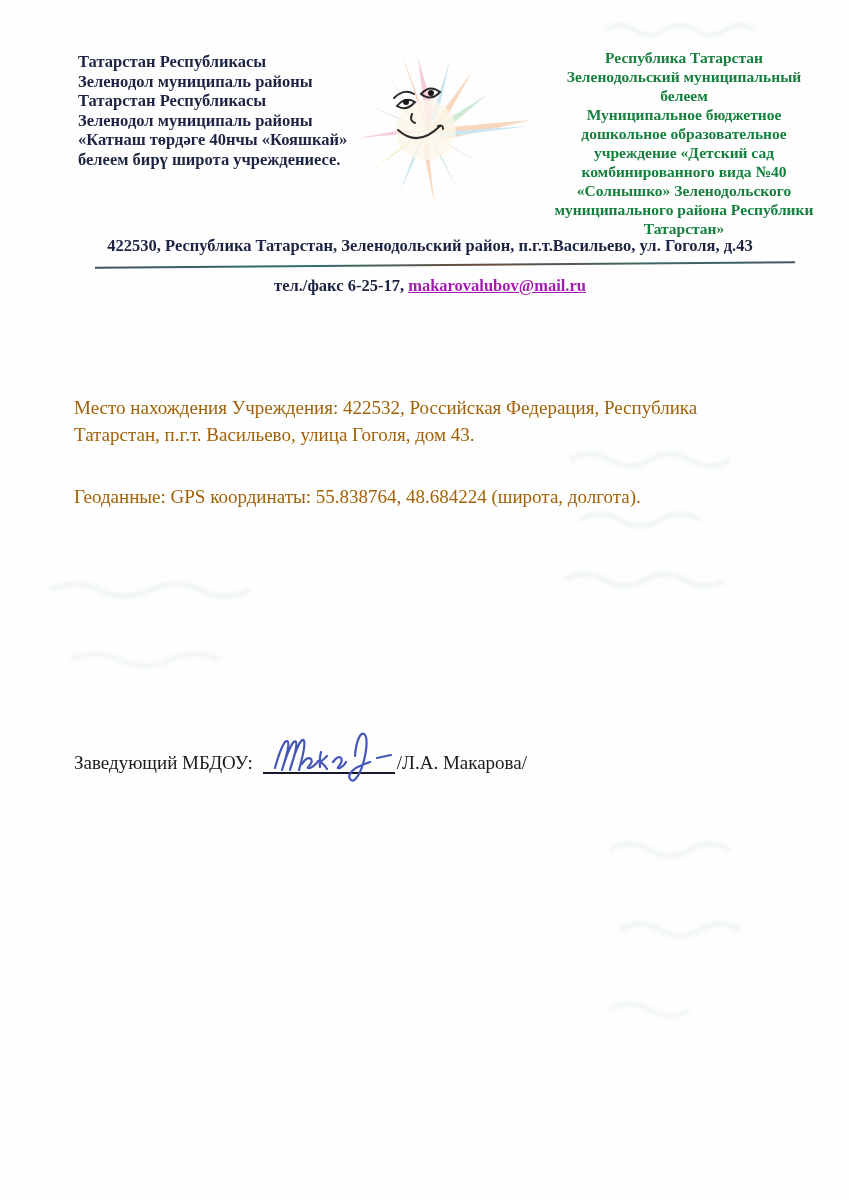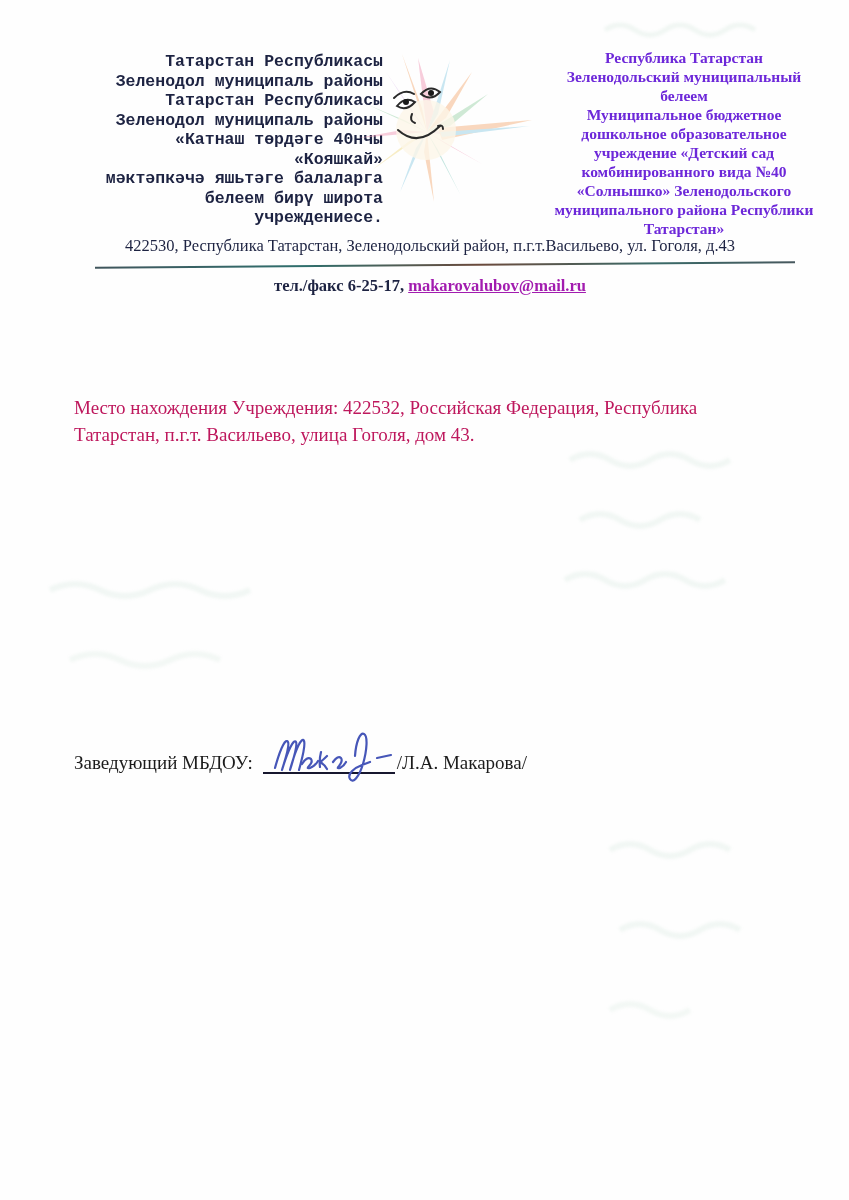--- a/index.html
+++ b/index.html
@@ -15,50 +15,49 @@
     background: #fefefe;
     overflow: hidden;
     font-family: "Liberation Serif", "DejaVu Serif", serif;
     color: #1a1a1a;
   }
   
   .hdr-left {
     position: absolute;
     left: 78px; top: 52px;
     width: 305px;
-    text-align: right;
+    text-align: left;
     font-weight: bold;
     font-size: 16.5px;
     line-height: 19.5px;
     color: #1d2342;
-    font-family: Liberation Mono, monospace;
   }
   .hdr-right {
     position: absolute;
     left: 528px; top: 48px;
     width: 312px;
     text-align: center;
     font-weight: bold;
     font-size: 15.5px;
     line-height: 19px;
-    color: #6d28d9;
+    color: #15803d;
   }
   .hdr-line { display: block; }
   .logo-wrap {
     position: absolute;
     left: 342px; top: 42px;
     width: 195px; height: 190px;
   }
   
   .address-line {
     position: absolute;
     left: 60px; top: 236px;
     width: 740px;
     text-align: center;
-    font-weight: normal;
+    font-weight: bold;
     font-size: 16.5px;
     color: #1d2342;
   }
   .rule {
     position: absolute;
     left: 95px; top: 264px;
     width: 700px; height: 2px;
     background: linear-gradient(90deg, #40555c, #2f6f6d 30%, #6b4a3c 55%, #3a6a68 80%, #47585e);
     transform: rotate(-0.45deg);
   }
@@ -76,21 +75,21 @@
     color: #a21caf;
     cursor: pointer;
   }
   
   .body-block {
     position: absolute;
     left: 74px; top: 394px;
     width: 730px;
     font-size: 19px;
     line-height: 27px;
-    color: #be185d;
+    color: #a16207;
   }
   .para { margin: 0 0 35px 0; }
   .para-line { display: block; }
   
   .sig-row {
     position: absolute;
     left: 74px; top: 746px;
     display: flex;
     align-items: flex-end;
     font-size: 19px;
@@ -122,21 +121,20 @@
 <body>
 
 <div class="page">
 
   <div class="hdr-left">
     <span class="hdr-line">Татарстан Республикасы</span>
     <span class="hdr-line">Зеленодол муниципаль районы</span>
     <span class="hdr-line">Татарстан Республикасы</span>
     <span class="hdr-line">Зеленодол муниципаль районы</span>
     <span class="hdr-line">«Катнаш төрдәге 40нчы «Кояшкай»</span>
-    <span class="hdr-line">мәктәпкәчә яшьтәге балаларга</span>
     <span class="hdr-line">белеем бирү широта учреждениесе.</span>
   </div>
 
   <div class="logo-wrap">
     <svg width="195" height="190" viewBox="0 0 195 190">
       <g opacity="0.55">
 
         <path d="M85 90 L76 16 L92 70 Z" fill="#f2a6c0"></path>
         <path d="M85 90 L108 18 L96 72 Z" fill="#9fd4e8"></path>
         <path d="M85 90 L130 30 L104 76 Z" fill="#f5b98a"></path>
@@ -188,20 +186,21 @@
 
   <div class="rule"></div>
 
   <div class="contact-line"><span>тел./факс 6-25-17, </span><span class="email-link">makarovalubov@mail.ru</span></div>
 
   <div class="body-block">
     <p class="para">
       <span class="para-line">Место нахождения Учреждения: 422532, Российская Федерация, Республика</span>
       <span class="para-line">Татарстан, п.г.т. Васильево, улица Гоголя, дом 43.</span>
     </p>
+    <p class="para">Геоданные: GPS координаты: 55.838764, 48.684224 (широта, долгота).</p>
   </div>
 
   <div class="sig-row">
     <span class="sig-label">Заведующий МБДОУ:</span>
     <span class="sig-line">
       <svg class="sig-ink" viewBox="0 0 128 58">
         <g stroke="#4656b8" stroke-width="2.2" fill="none" stroke-linecap="round" stroke-linejoin="round">
           <path d="M6 40 C12 18 17 10 19 14 C21 18 16 32 13 42 C19 22 25 10 27 14 C29 18 24 32 21 42 C27 20 33 8 35 13 C37 18 32 34 30 42"></path>
           <path d="M33 36 Q38 28 42 31 Q44 34 40 38 Q37 41 41 40 Q46 38 49 33"></path>
           <path d="M52 24 Q50 32 51 39 M58 28 Q53 33 51 34 Q55 36 58 41"></path>

